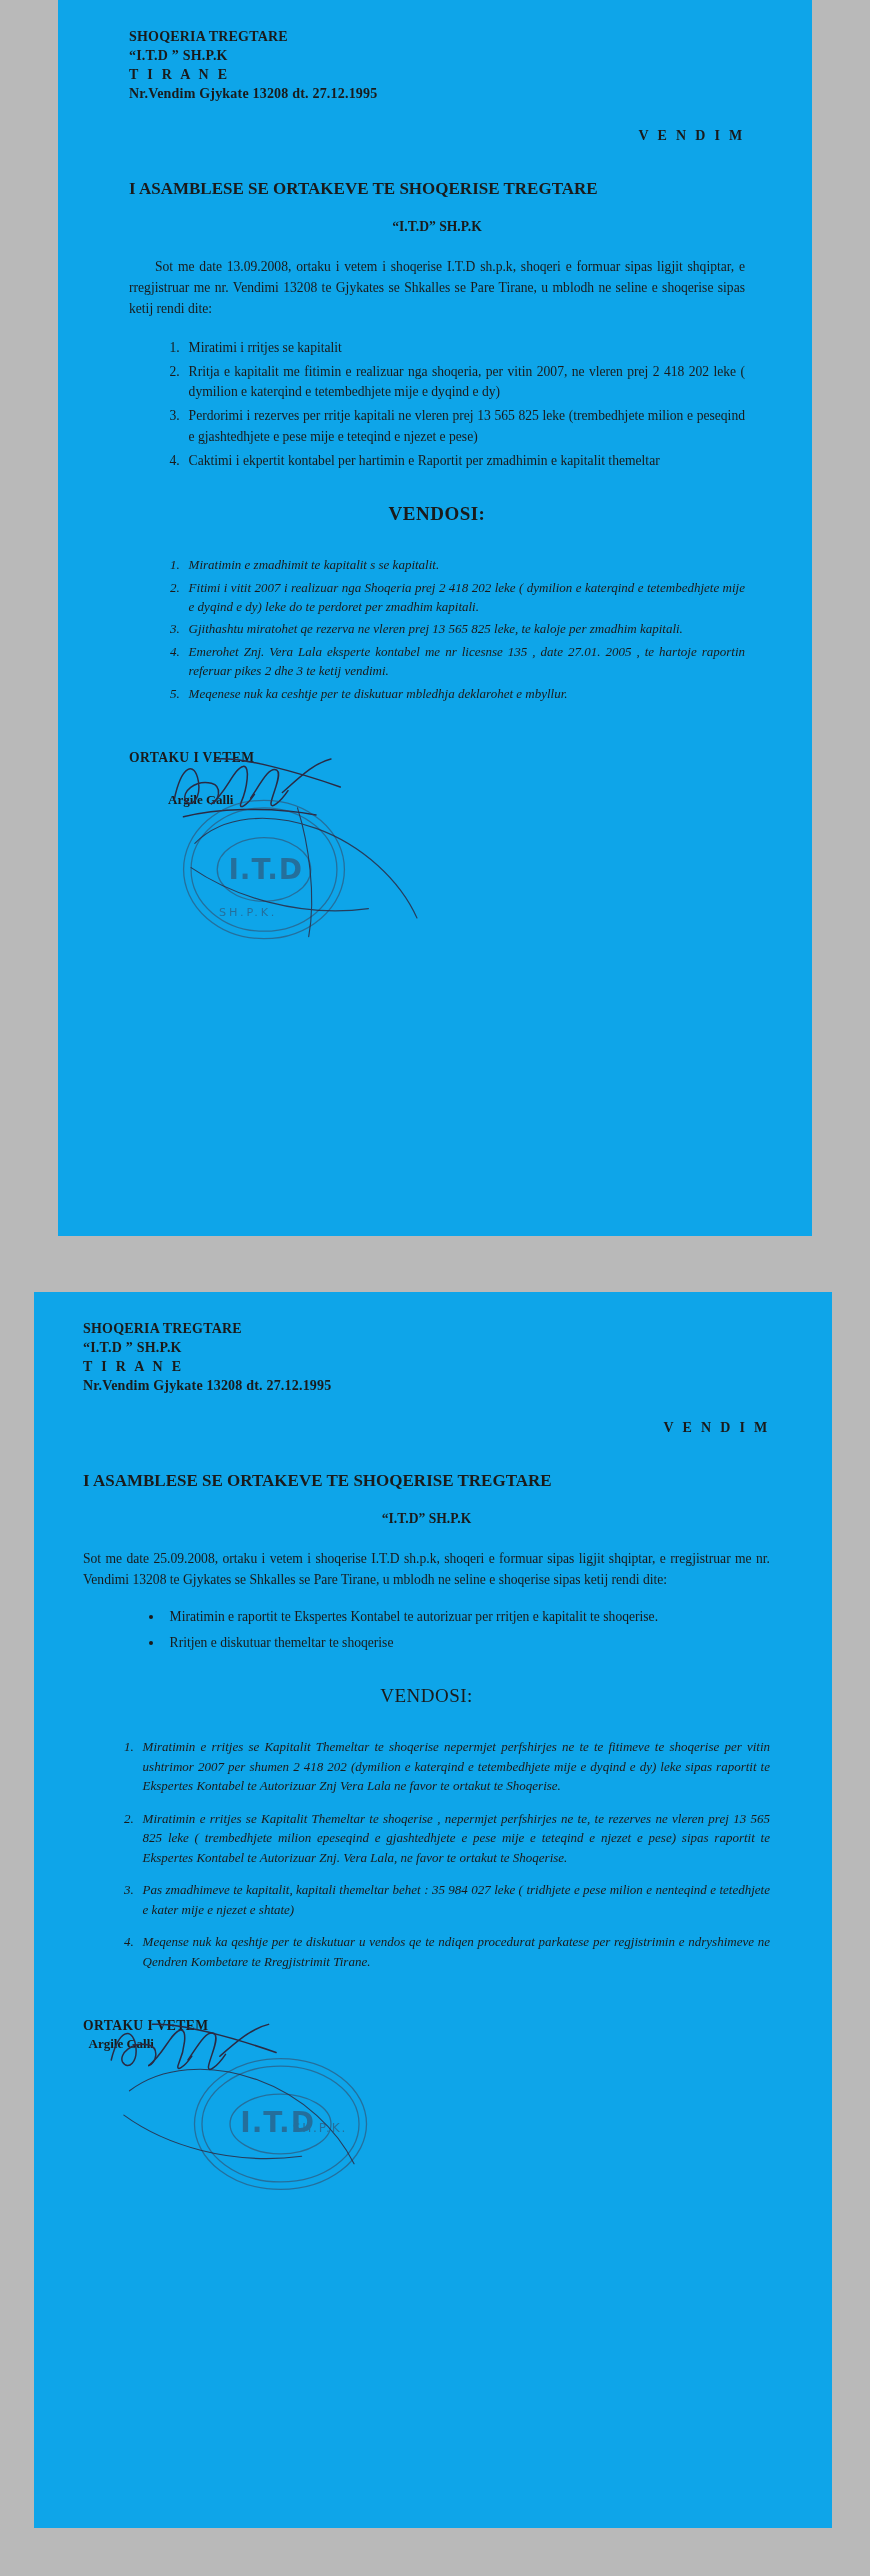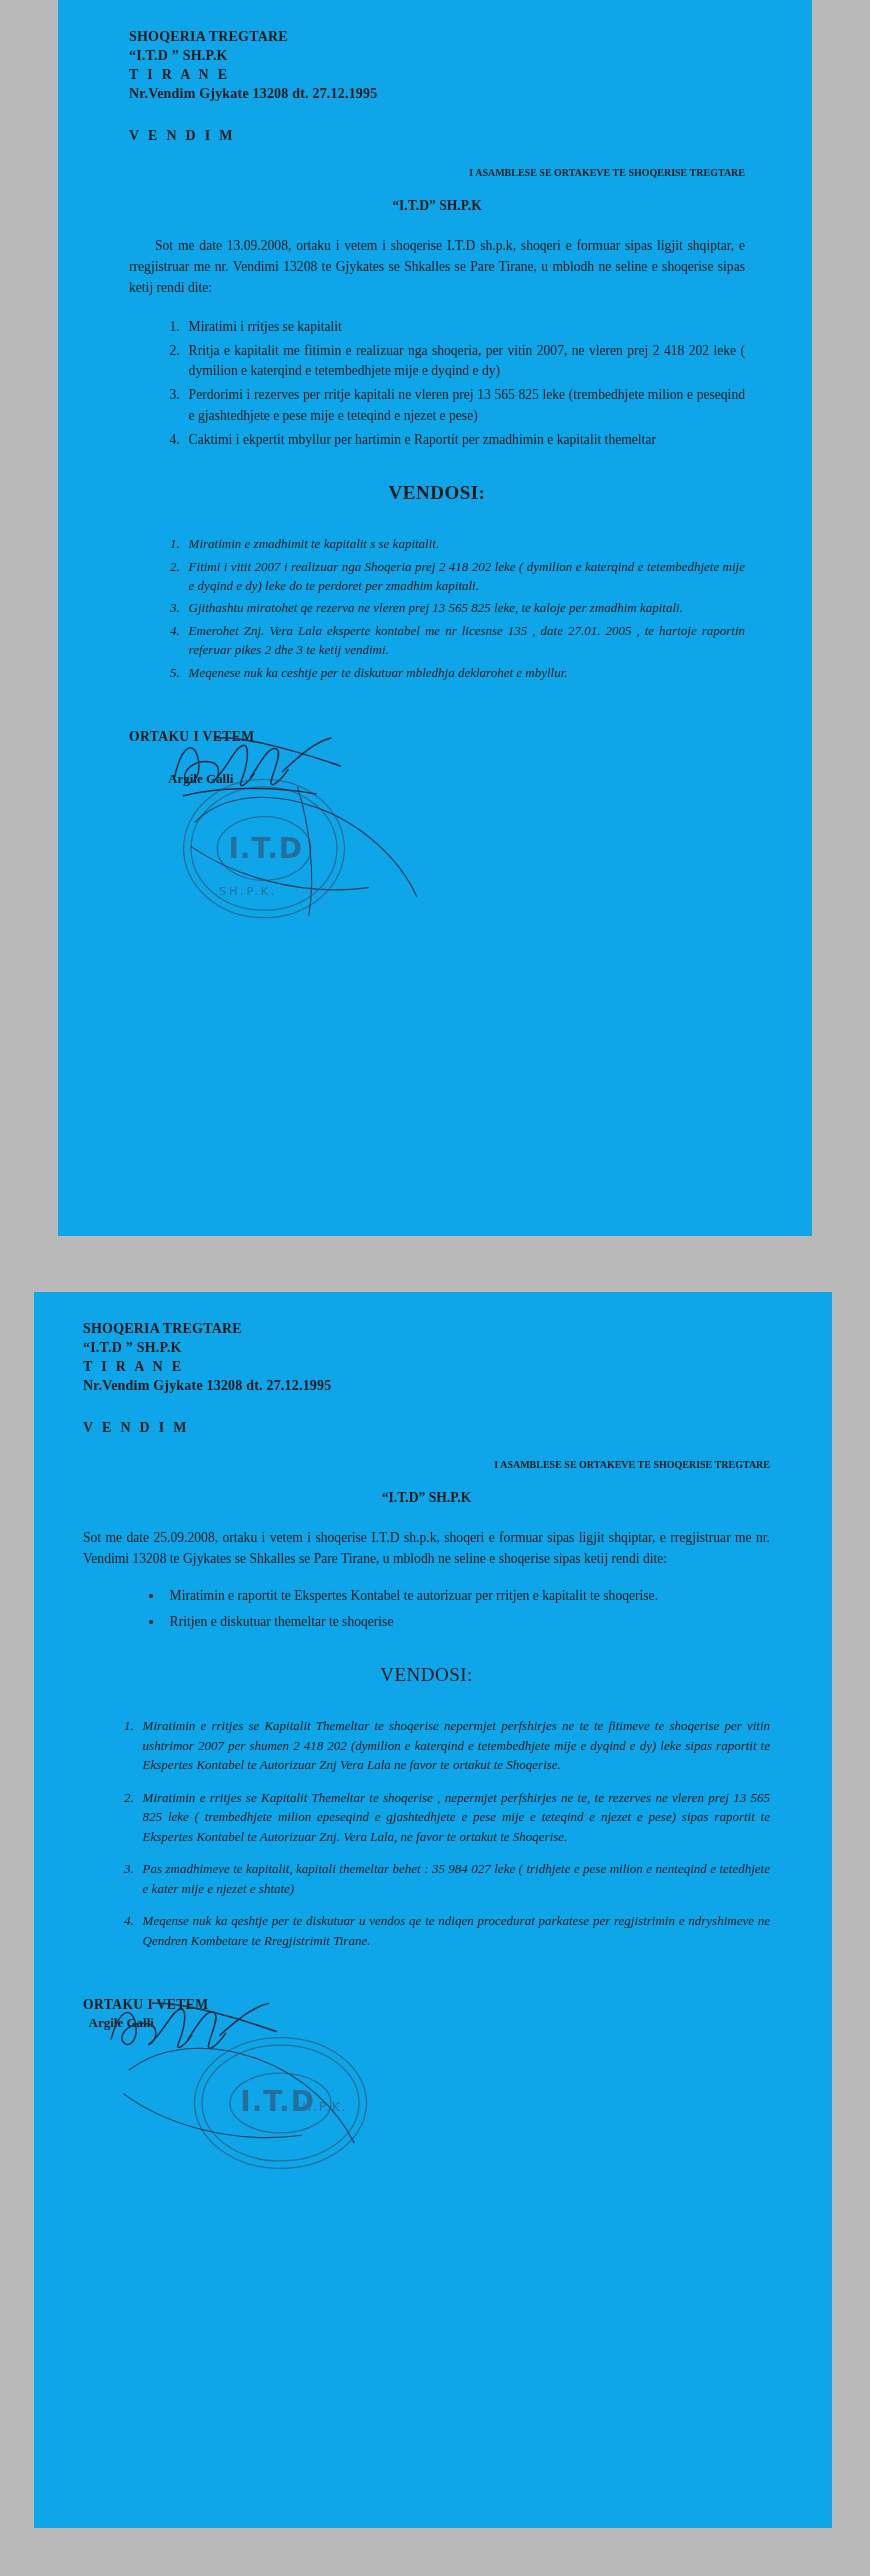--- a/index.html
+++ b/index.html
@@ -35,31 +35,31 @@
 
   .letterhead {
     font-weight: bold;
     font-size: 14px;
     line-height: 1.35;
     letter-spacing: 0.2px;
   }
   .letterhead .spaced { letter-spacing: 2.8px; }
 
   .vendim-word {
-    text-align: left;
+    text-align: right;
     font-weight: bold;
     font-size: 14px;
     letter-spacing: 2.8px;
     margin-top: 24px;
   }
   .assembly-line {
-    text-align: right;
-    font-weight: bold;
-    font-size: 10px;
-    margin-top: 23px;
+    text-align: left;
+    font-weight: bold;
+    font-size: 17px;
+    margin-top: 35px;
   }
   .company-center {
     text-align: center;
     font-weight: bold;
     font-size: 13.6px;
     margin-top: 20.6px;
   }
   .nr-line {
     text-align: center;
     font-size: 13px;
@@ -155,21 +155,21 @@
   <div class="vendim-word">V E N D I M</div>
   <div class="assembly-line">I ASAMBLESE SE ORTAKEVE TE SHOQERISE TREGTARE</div>
   <div class="company-center">“I.T.D” SH.P.K</div>
 
   <p class="para indent">Sot me date 13.09.2008, ortaku i vetem i shoqerise I.T.D sh.p.k, shoqeri e formuar sipas ligjit shqiptar, e rregjistruar me nr. Vendimi 13208 te Gjykates se Shkalles se Pare Tirane, u mblodh ne seline e shoqerise sipas ketij rendi dite:</p>
 
   <ol class="numlist">
     <li>Miratimi i rritjes se kapitalit</li>
     <li>Rritja e kapitalit me fitimin e realizuar nga shoqeria, per vitin 2007, ne vleren prej 2 418 202 leke ( dymilion e katerqind e tetembedhjete mije e dyqind e dy)</li>
     <li>Perdorimi i rezerves  per rritje kapitali ne  vleren prej 13 565 825 leke (trembedhjete milion e peseqind e gjashtedhjete e pese mije e teteqind e njezet e pese)</li>
-    <li>Caktimi i ekpertit mbyllur per hartimin e Raportit  per  zmadhimin e kapitalit themeltar</li>
+    <li>Caktimi i ekpertit kontabel per hartimin e Raportit  per  zmadhimin e kapitalit themeltar</li>
   </ol>
 
   <div class="vendosi">VENDOSI:</div>
 
   <ol class="decisions">
     <li>Miratimin e zmadhimit te kapitalit s se kapitalit.</li>
     <li>Fitimi i vitit 2007 i realizuar nga Shoqeria prej  2  418 202  leke ( dymilion e katerqind e tetembedhjete mije e dyqind e dy)  leke do te  perdoret per zmadhim kapitali.</li>
     <li>Gjithashtu miratohet qe rezerva ne vleren prej  13 565 825 leke, te kaloje per zmadhim kapitali.</li>
     <li>Emerohet Znj. Vera Lala eksperte kontabel  me nr licesnse  135 , date  27.01. 2005 , te hartoje raportin referuar pikes 2  dhe 3  te ketij vendimi.</li>
     <li>Meqenese nuk ka ceshtje  per te diskutuar mbledhja deklarohet e mbyllur.</li>

